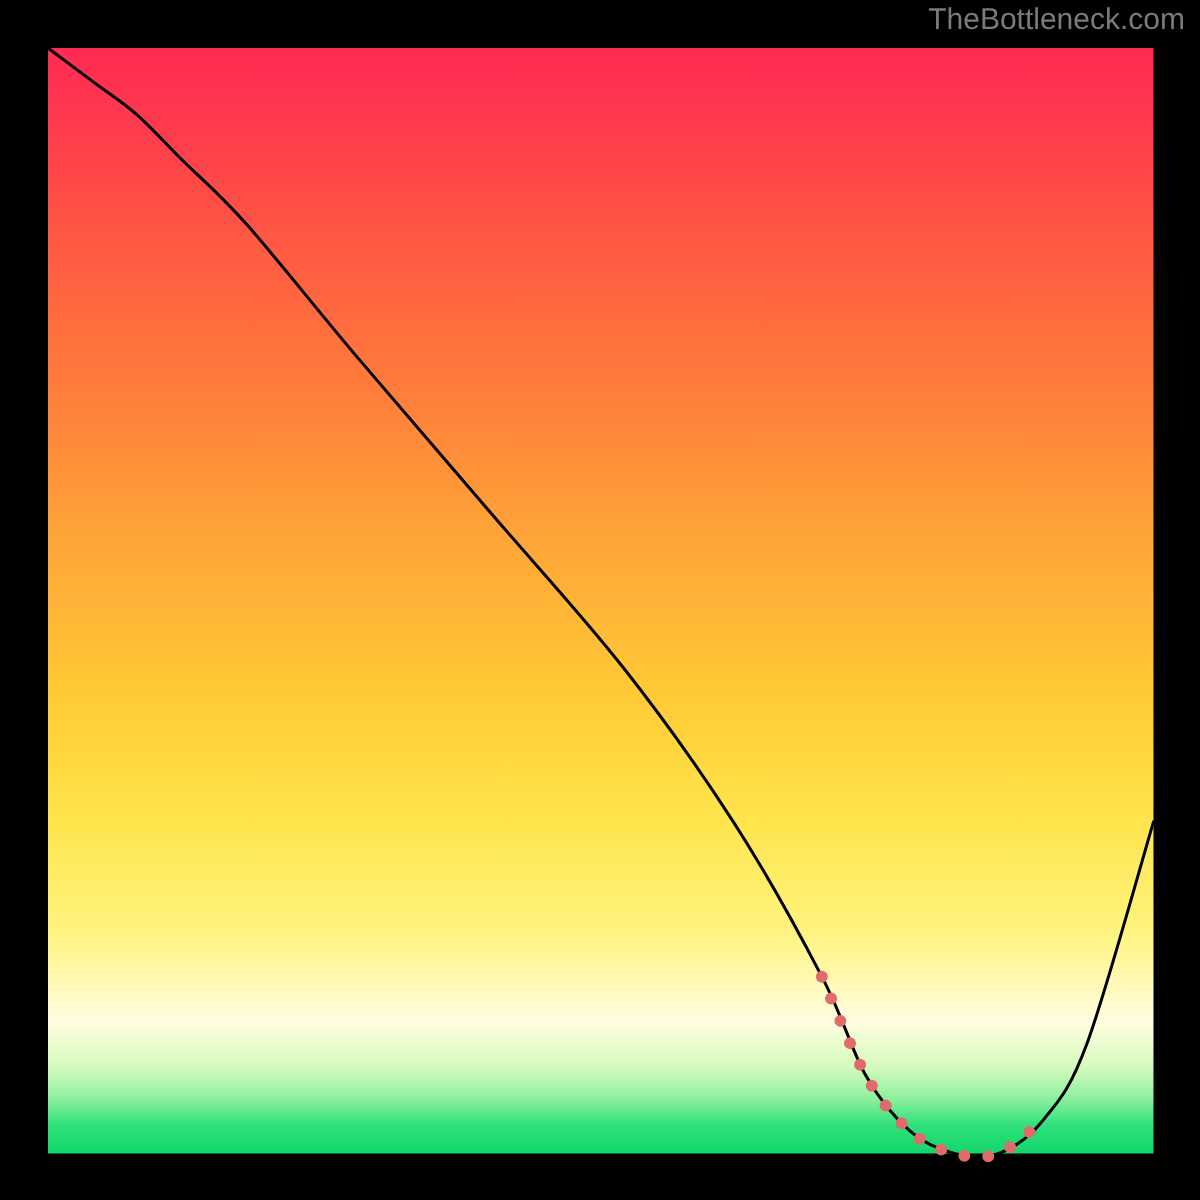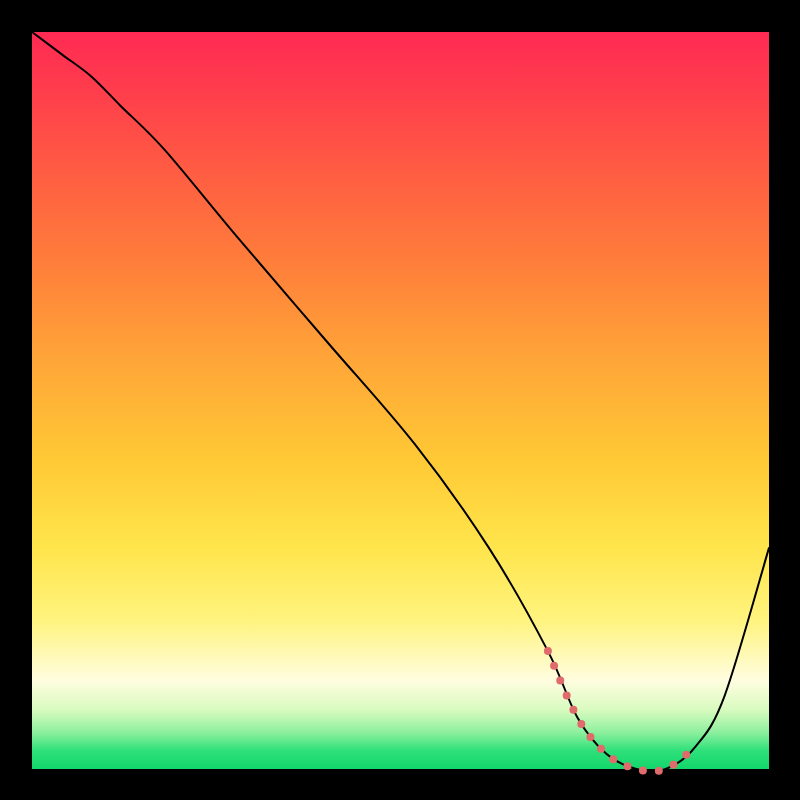--- a/index.html
+++ b/index.html
@@ -68,20 +68,21 @@
     stroke: #e06b6b;
     stroke-width: 8;
     stroke-linecap: round;
     stroke-dasharray: 0 16;
   }
 </style>
 </head>
 <body>
 
 <div class="wrap">
+  <div class="attribution">TheBottleneck.com</div>
 
   <div class="plot-area">
     <svg class="curve" viewBox="0 0 737 737" preserveAspectRatio="none">
       <path class="curve-path" d="M 0.0 0.0 C 4.9 3.7, 19.7 14.7, 29.5 22.1 C 39.3 29.5, 49.1 35.6, 59.0 44.2 C 68.8 52.8, 76.2 61.4, 88.4 73.7 C 100.7 86.0, 113.0 95.8, 132.7 117.9 C 152.3 140.0, 179.3 174.4, 206.4 206.4 C 233.4 238.3, 265.3 275.1, 294.8 309.5 C 324.3 343.9, 356.2 378.3, 383.2 412.7 C 410.3 447.1, 434.8 481.5, 456.9 515.9 C 479.1 550.3, 501.2 590.8, 515.9 619.1 C 530.6 647.3, 535.6 668.2, 545.4 685.4 C 555.2 702.6, 565.0 713.7, 574.9 722.3 C 584.7 730.9, 594.5 734.5, 604.3 737.0 C 614.2 739.5, 624.0 740.7, 633.8 737.0 C 643.6 733.3, 653.5 727.2, 663.3 714.9 C 673.1 702.6, 680.5 696.5, 692.8 663.3 C 705.1 630.1, 729.6 540.5, 737.0 515.9"></path>
       <path class="marker-path" d="M 515.9 619.1 C 520.8 630.1, 535.6 668.2, 545.4 685.4 C 555.2 702.6, 565.0 713.7, 574.9 722.3 C 584.7 730.9, 594.5 734.5, 604.3 737.0 C 614.2 739.5, 624.0 740.7, 633.8 737.0 C 643.6 733.3, 658.4 718.6, 663.3 714.9"></path>
     </svg>
   </div>
 </div>
 
 </body></html>

